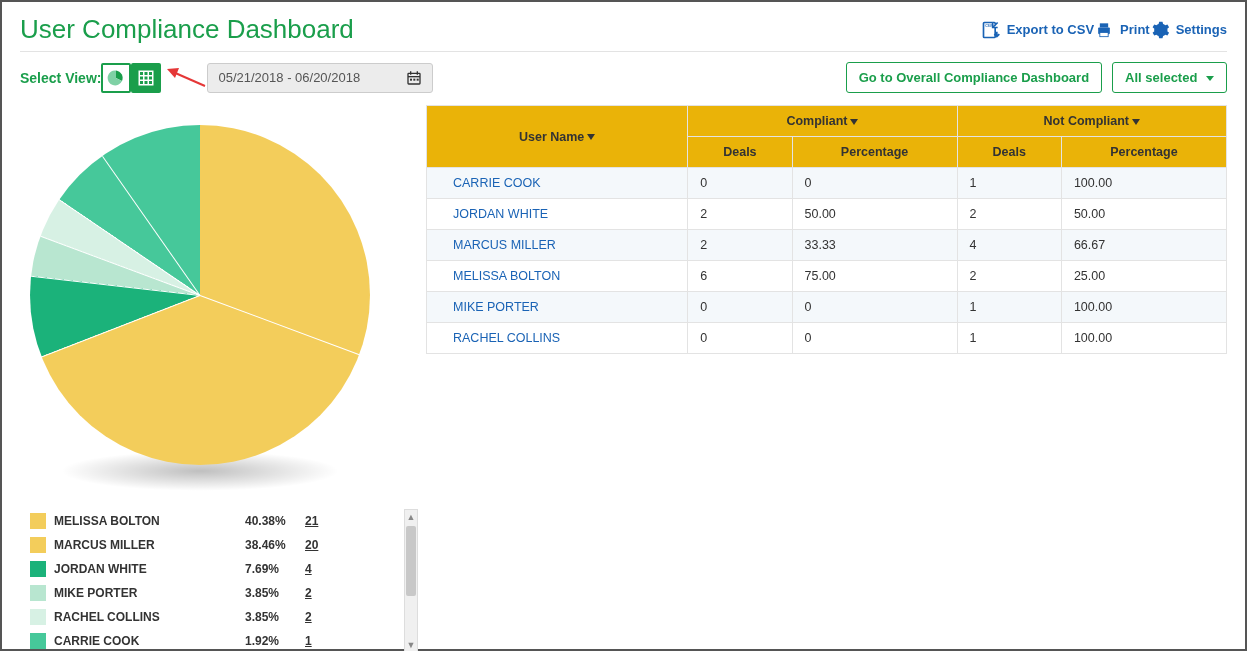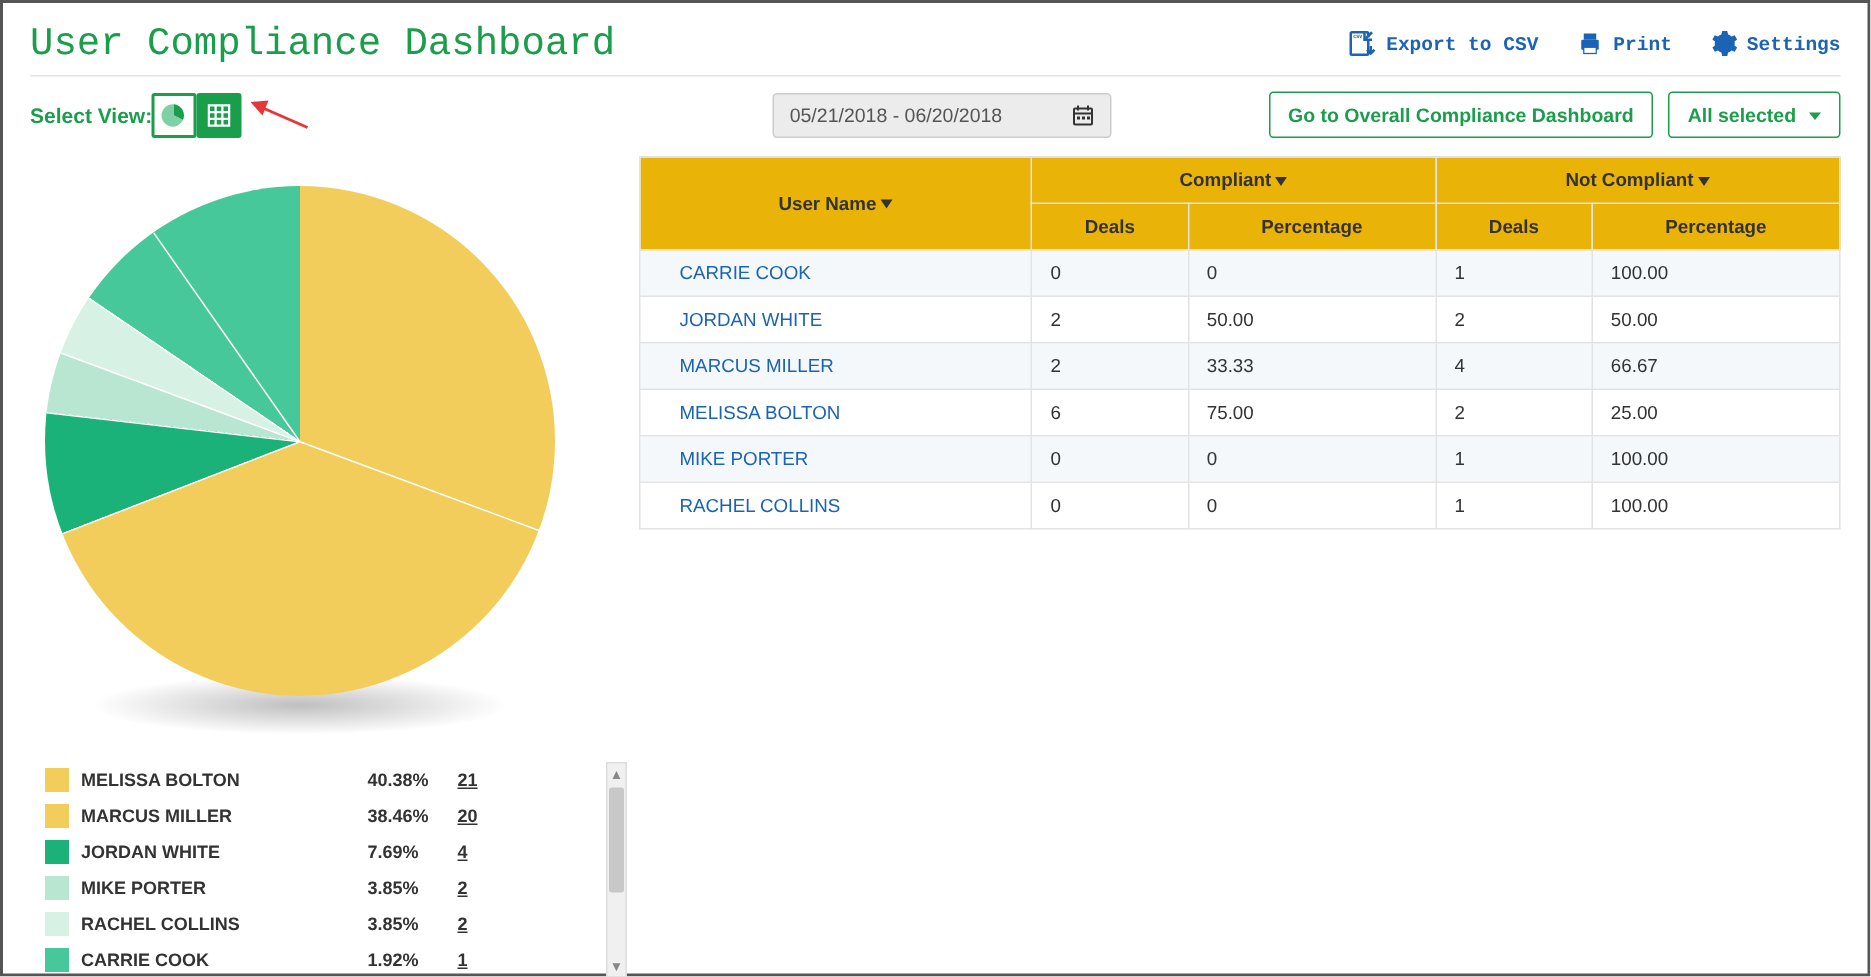--- a/index.html
+++ b/index.html
@@ -1,29 +1,29 @@
 <!DOCTYPE html>
 <html><head>
 <meta charset="utf-8">
 <style>
   * { box-sizing: border-box; }
   body { margin: 0; font-family: "Segoe UI", Arial, sans-serif; font-size: 13px; color: #333; background: #fff; }
   .frame { border: 2px solid #555; width: 1247px; height: 651px; position: relative; padding: 12px 18px 16px 18px; }
-  .topbar { display: flex; justify-content: space-between; border-bottom: 1px solid #e3e3e3; padding-bottom: 6px; font-family: Liberation Mono, monospace; }
+  .topbar { display: flex; justify-content: space-between; border-bottom: 1px solid #e3e3e3; padding-bottom: 6px; }
   .page-title { color: #1a9e4b; font-size: 26px; font-weight: 400; margin: 0; }
-  .actions { display: flex; gap: 24px; align-items: center; }
+  .actions { display: flex; align-items: center; }
   .action { display: flex; align-items: center; gap: 6px; color: #1a63b5; font-weight: 700; cursor: pointer; }
   .action svg { width: 20px; height: 20px; }
   .row2 { display: flex; align-items: center; margin-top: 10px; gap: 0; }
   .select-view-label { color: #1a9e4b; font-weight: 700; font-size: 14px; }
   .view-btn { width: 30px; height: 30px; border: 2px solid #1a9e4b; display: flex; align-items: center; justify-content: center; border-radius: 2px; cursor: pointer; background: #fff; }
   .view-btn.active { background: #1a9e4b; }
   .arrow-annot { margin-left: 6px; }
   .right-controls { margin-left: auto; display: flex; gap: 10px; align-items: center; }
-  .date-picker { display: flex; align-items: flex-start; background: #ececec; border: 1px solid #ccc; border-radius: 3px; padding: 6px 10px; width: 226px; color: #555; margin-left: 308px; }
+  .date-picker { display: flex; align-items: flex-start; background: #ececec; border: 1px solid #ccc; border-radius: 3px; padding: 6px 10px; width: 226px; color: #555; }
   .date-picker .cal { margin-left: auto; }
   .green-btn { border: 1px solid #1a9e4b; color: #1a9e4b; font-weight: 700; padding: 7px 12px; border-radius: 3px; background: #fff; cursor: pointer; font-size: 13px; }
   .caret-down { display:inline-block; margin-left:5px; border-left:4px solid transparent; border-right:4px solid transparent; border-top:5px solid #1a9e4b; vertical-align: middle; }
 
   .body-area { display: flex; margin-top: 12px; gap: 8px; }
   .chart-col { width: 398px; flex-shrink: 0; }
   .pie-wrap { width: 340px; height: 340px; position: relative; margin-left: 10px; margin-top: 20px; }
   .pie-shadow { position:absolute; left:30px; bottom:-26px; width:280px; height:40px; background: radial-gradient(ellipse at center, rgba(0,0,0,0.25), rgba(0,0,0,0) 70%); border-radius:50%; }
   .pie { position:absolute; inset:0; border-radius:50%; }
   .pie-divider { position:absolute; left:50%; top:50%; width:50%; height:1px; background:#fff; transform-origin: left center; }

